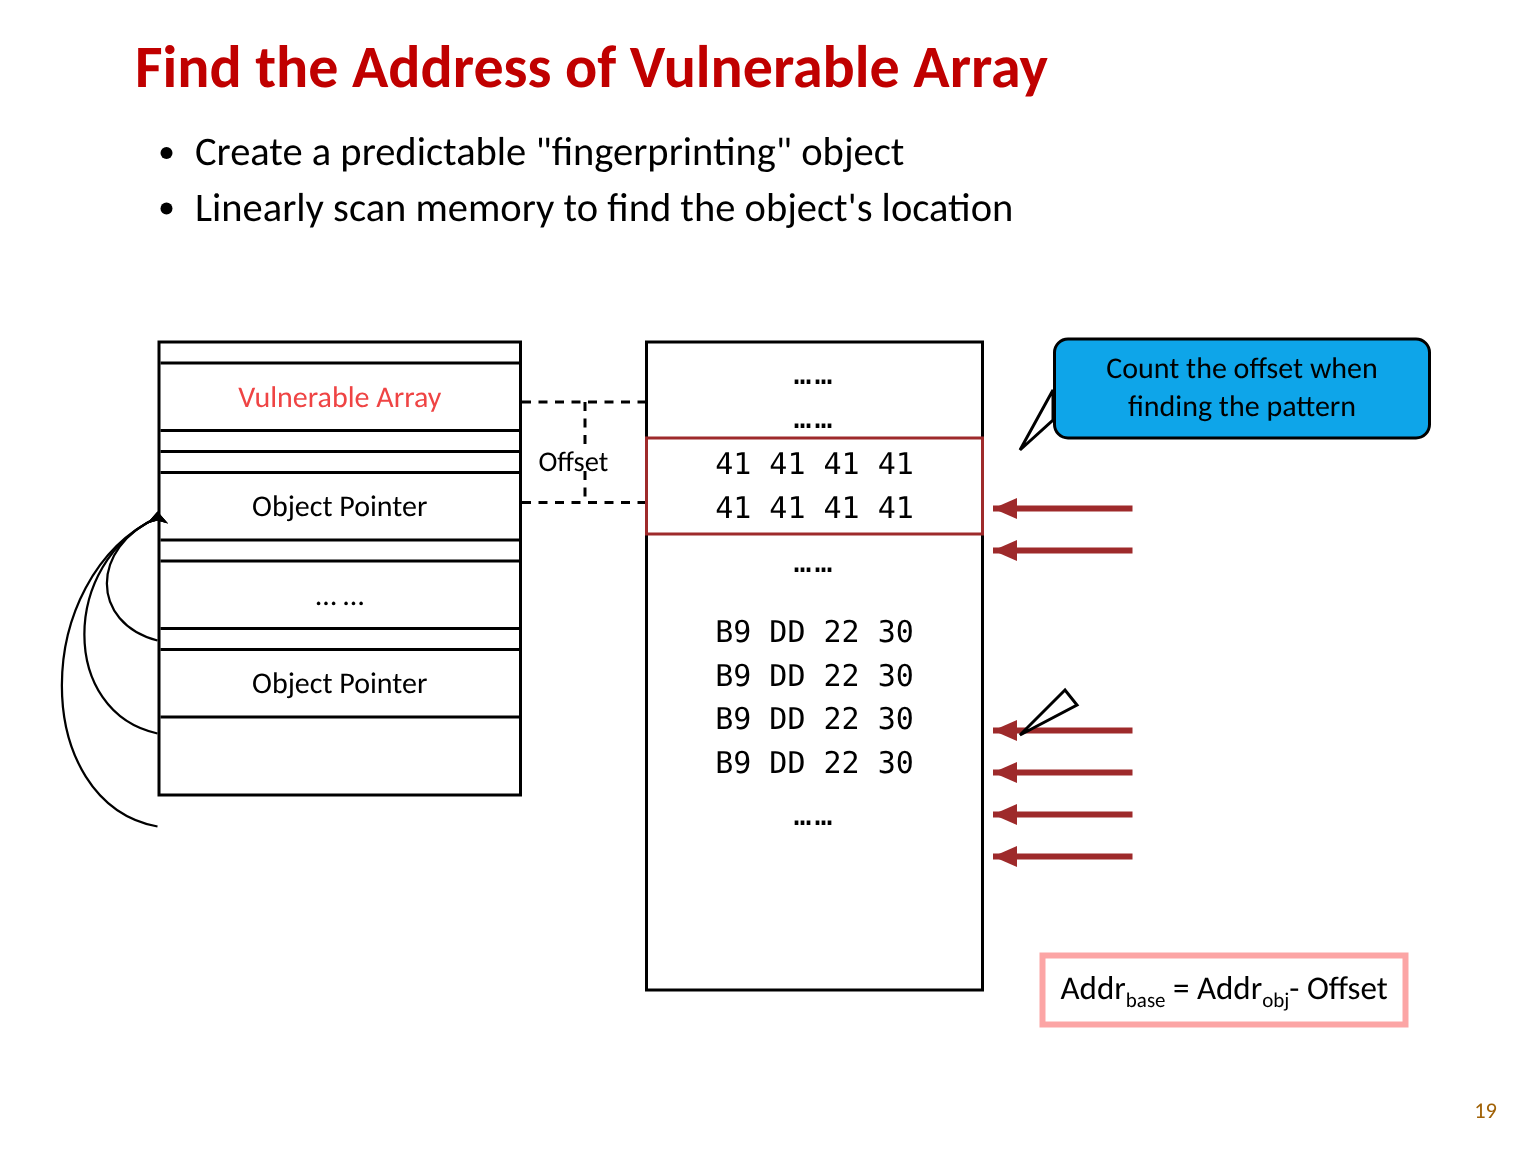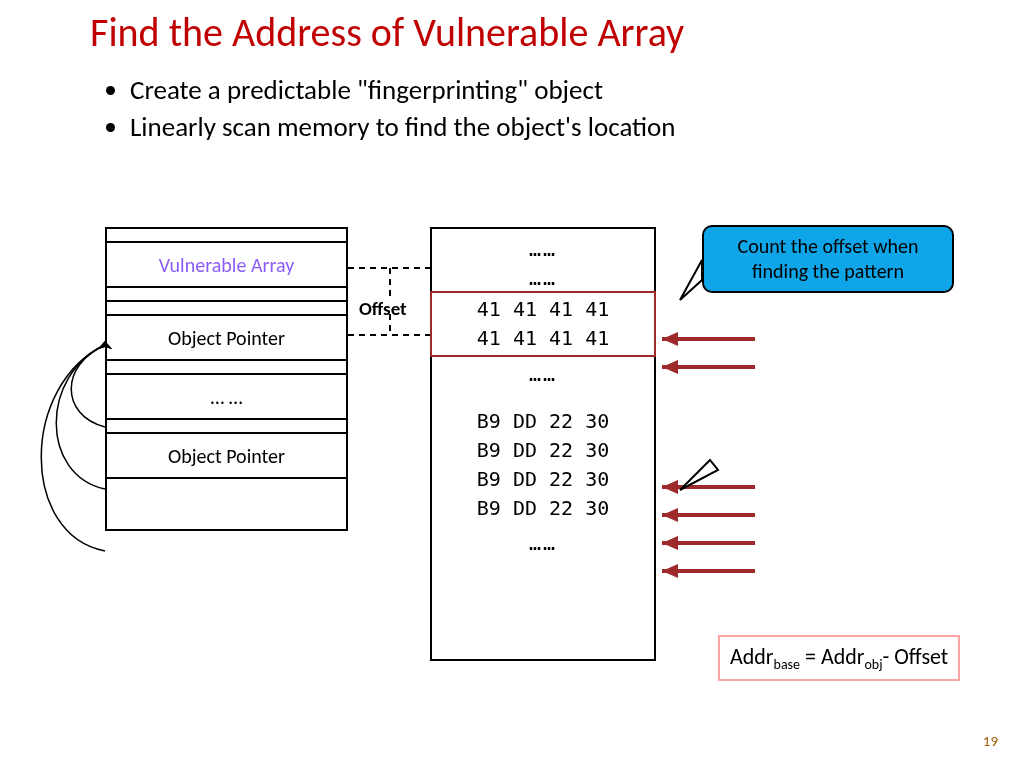--- a/index.html
+++ b/index.html
@@ -1,36 +1,36 @@
 <!DOCTYPE html>
 <html><head>
 <meta charset="utf-8">
 <style>
 *{margin:0;padding:0;box-sizing:border-box}
 body{width:1024px;height:768px;font-family:Calibri,Arial,sans-serif;position:relative;background:#fff;overflow:hidden}
-.title{color:#c00000;font-size:40px;padding:8px 0 8px 90px;font-weight:400}
+.title{color:#c00000;font-size:40px;padding:20px 0 8px 90px;font-weight:700}
 .bullets{padding:8px 0 0 100px;font-size:27px}
 .bullets li{margin-bottom:4px;list-style:disc;margin-left:30px}
 .diagram{position:absolute;top:215px;left:0;width:1024px;height:510px}
 .stack{position:absolute;left:105px;top:12px;width:243px;border:2px solid #000}
 .row{height:45px;border-bottom:2px solid #000;display:flex;align-items:center;justify-content:center;font-size:20px}
 .row.thin{height:14px;border-bottom:2px solid #000}
-.row.vuln{color:#8b5cf6;font-size:20px}
+.row.vuln{color:#ef4444;font-size:20px}
 .row.last{border-bottom:none;height:50px}
 .mem{position:absolute;left:430px;top:12px;width:226px;height:434px;border:2px solid #000}
 .mem-content{font-family:Consolas,monospace;font-size:20px;text-align:center;line-height:1.45}
 .mem-top{padding-top:6px}
 .red-text{color:#c00000}
 .dots{letter-spacing:2px}
 .pattern-box{border:2.5px solid #9e2a2b;margin:-2px -2px 0 -2px;padding:2px 0}
-.offset-label{position:absolute;left:359px;top:82px;font-weight:700;font-size:19px}
+.offset-label{position:absolute;left:359px;top:82px;font-weight:400;font-size:19px}
 .callout{position:absolute;border:2px solid #000;border-radius:10px;background:#0ea5e9;padding:7px 10px;font-size:20px;text-align:center;line-height:1.25}
 .c1{left:702px;top:10px;width:252px}
 .c2{left:702px;top:168px;width:260px}
-.formula{position:absolute;left:718px;top:420px;border:2px solid #fca5a5;padding:6px 10px;font-size:22px}
+.formula{position:absolute;left:693px;top:420px;border:4px solid #fca5a5;padding:6px 10px;font-size:22px}
 .formula sub{font-size:14px}
 .slidenum{position:absolute;right:26px;bottom:18px;color:#a16207;font-size:15px}
 svg.overlay{position:absolute;top:0;left:0;pointer-events:none}
 .arrow-line{stroke:#9e2a2b;stroke-width:4}
 .arrow-head{fill:#9e2a2b}
 .dash-line{stroke:#000;stroke-width:2;stroke-dasharray:6,5;fill:none}
 .curve{stroke:#000;stroke-width:1.5;fill:none}
 .curve-head{fill:#000}
 </style>
 </head>

